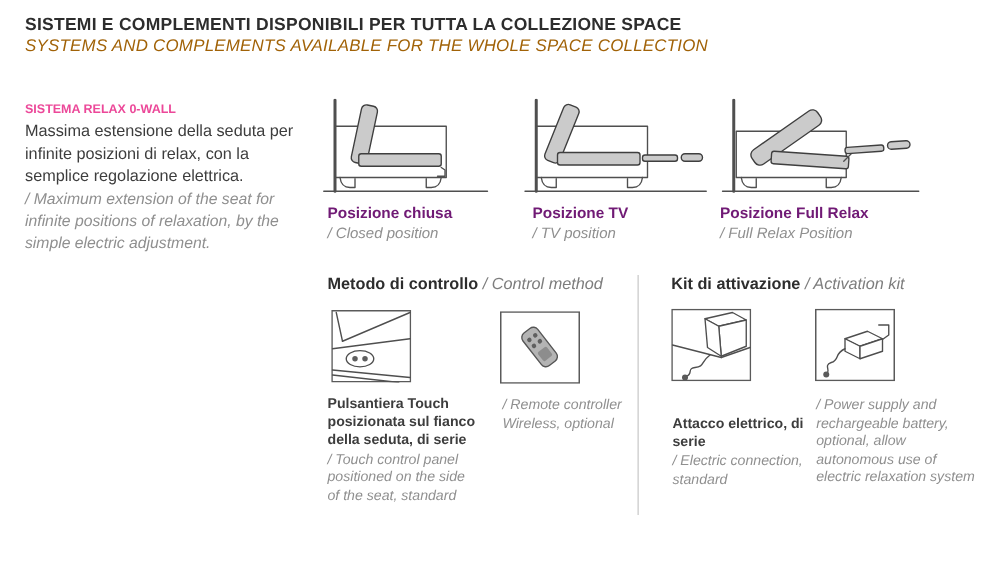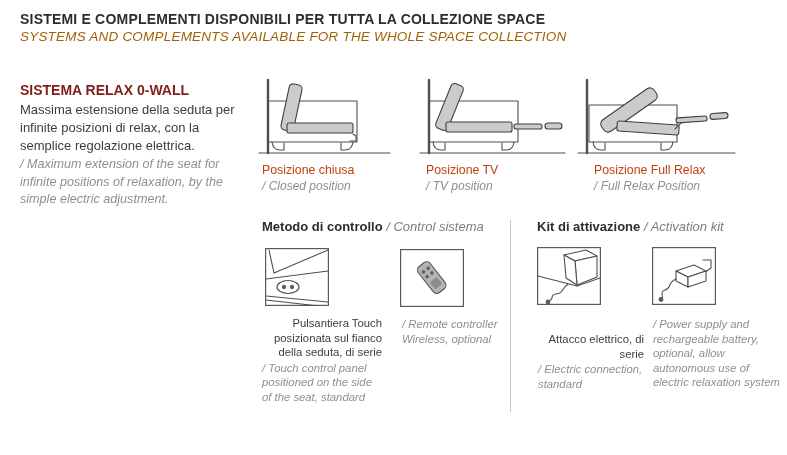--- a/index.html
+++ b/index.html
@@ -10,51 +10,51 @@
     -webkit-font-smoothing:antialiased;
   }
   .abs{position:absolute;}
 
   
   .page-title{left:20px;top:11px;font-size:14px;font-weight:bold;color:#2d2d2d;letter-spacing:.2px;}
   .page-subtitle{left:20px;top:29px;font-size:13.5px;font-style:italic;color:#a16207;letter-spacing:.2px;}
 
   
   .intro{left:20px;top:82px;width:222px;}
-  .intro-heading{font-size:14px;font-weight:bold;color:#7f1d1d;margin:0 0 3px 0;}
+  .intro-heading{font-size:10px;font-weight:bold;color:#ec4899;margin:0 0 3px 0;}
   .intro-body{font-size:13px;line-height:18px;color:#3d3d3d;margin:0;}
   .intro-en{font-size:12.6px;line-height:17.5px;font-style:italic;color:#8f8f8f;margin:1px 0 0 0;}
 
   
   .diag1{left:258px;top:79px;}
   .diag2{left:419px;top:79px;}
   .diag3{left:577px;top:79px;}
   .cap1{left:262px;top:163px;}
   .cap2{left:426px;top:163px;}
-  .cap3{left:594px;top:163px;}
-  .pos-it{font-size:12.3px;font-weight:normal;color:#c2410c;line-height:14px;text-align:right;}
+  .cap3{left:576px;top:163px;}
+  .pos-it{font-size:12.3px;font-weight:bold;color:#701a75;line-height:14px;text-align:right;}
   .pos-en{font-size:12px;font-style:italic;color:#8f8f8f;line-height:14px;margin-top:2px;}
 
   
   .sec-control{left:262px;top:219px;}
   .sec-kit{left:537px;top:219px;}
   .sec-heading{font-size:13px;line-height:15px;white-space:nowrap;}
   .sec-heading .it{font-weight:bold;color:#2d2d2d;text-align:right;}
   .sec-heading .en{font-style:italic;color:#7d7d7d;}
 
   
   .iconbox{width:64px;height:58px;}
   .box1{left:265px;top:248px;}
   .box2{left:400px;top:249px;}
   .box3{left:537px;top:247px;}
   .box4{left:652px;top:247px;}
 
   
   .item{font-size:11.3px;}
-  .item .it{font-weight:normal;color:#3d3d3d;line-height:14.5px;text-align:right;}
+  .item .it{font-weight:bold;color:#3d3d3d;line-height:14.5px;}
   .item .en{font-style:italic;color:#8f8f8f;line-height:14.5px;margin-top:1px;}
   .item1{left:262px;top:316px;width:120px;}
   .item2{left:402px;top:316px;width:112px;}
   .item3{left:538px;top:332px;width:106px;}
   .item4{left:653px;top:316px;width:130px;}
 
   .divider{left:510px;top:220px;width:1px;height:192px;background:#c9c9c9;}
 
   
   .ln{fill:none;stroke:#4f4f4f;stroke-width:1.1;stroke-linecap:round;stroke-linejoin:round;}
@@ -122,21 +122,21 @@
   <div class="pos-it">Posizione TV</div>
   <div class="pos-en">/ TV position</div>
 </div>
 <div class="abs cap3">
   <div class="pos-it">Posizione Full Relax</div>
   <div class="pos-en">/ Full Relax Position</div>
 </div>
 
 <div class="abs sec-control sec-heading">
   <span class="it">Metodo di controllo</span>
-  <span class="en">/ Control sistema</span>
+  <span class="en">/ Control method</span>
 </div>
 
 <svg class="abs iconbox box1" viewBox="0 0 64 58">
   <rect class="border" x="0.6" y="0.6" width="62.8" height="56.8"></rect>
   <line class="ln" x1="4" y1="2" x2="9" y2="25"></line>
   <line class="ln" x1="9" y1="25" x2="63" y2="2"></line>
   <line class="ln" x1="1" y1="31" x2="63" y2="23"></line>
   <ellipse class="ln" cx="23" cy="39" rx="11" ry="6.5"></ellipse>
   <circle class="btn" cx="19" cy="39" r="2.2"></circle>
   <circle class="btn" cx="27" cy="39" r="2.2"></circle>

